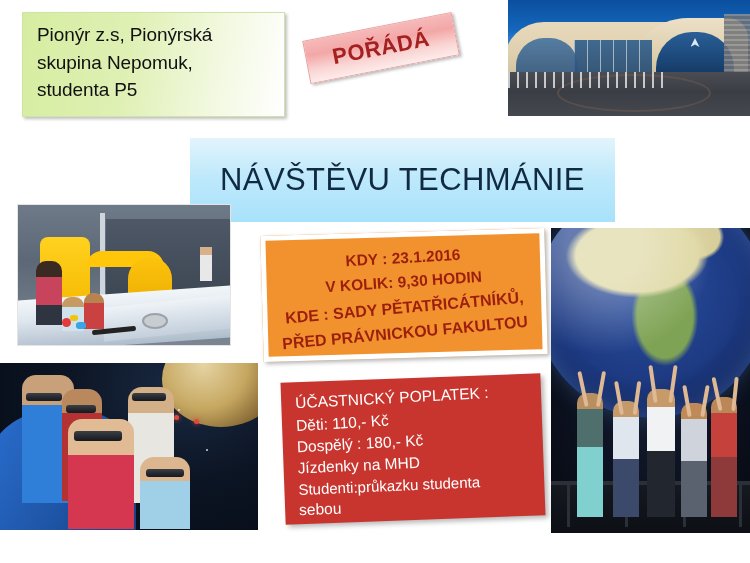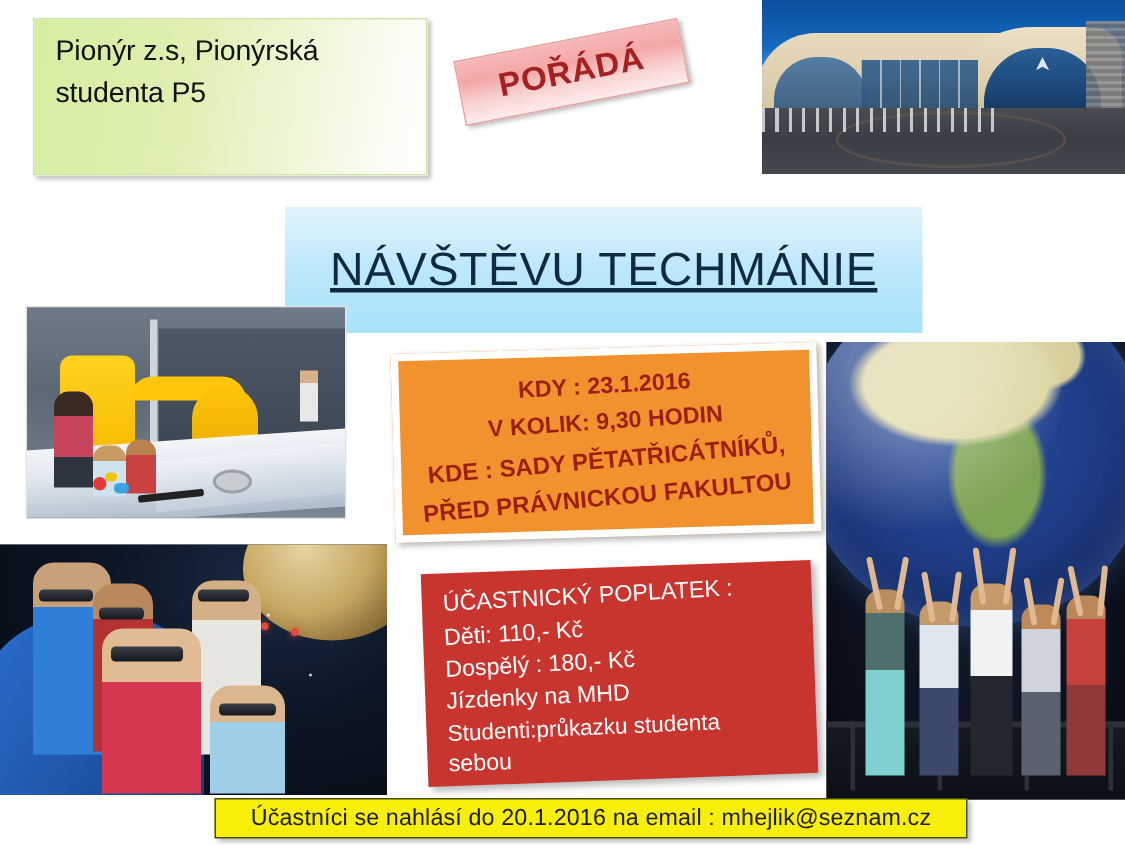--- a/index.html
+++ b/index.html
@@ -110,21 +110,21 @@
   }
 
   
   #title-band{
     position:absolute;left:190px;top:138px;width:425px;height:84px;
     background:linear-gradient(180deg,#e3f4fc 0%,#bfe9fb 45%,#a8e2fb 100%);
     display:flex;align-items:center;justify-content:center;
   }
   #title-band h1{
     margin:0;font-size:31px;font-weight:normal;color:#102a43;
-    letter-spacing:.4px;white-space:nowrap;text-decoration:underline;
+    letter-spacing:.4px;white-space:nowrap;
   }
 
   
   #photo-exhibit{
     position:absolute;left:18px;top:205px;width:212px;height:140px;
     overflow:hidden;background:#5a6472;
     box-shadow:0 0 0 1px #e4e4e4;
   }
   #photo-exhibit .wall{
     position:absolute;inset:0;
@@ -309,20 +309,21 @@
     font-size:15.5px;color:#1b1b1b;white-space:nowrap;letter-spacing:.1px;
   }
 </style>
 </head>
 <body>
 
 <div id="slide">
 
   <div id="org-box">
     <div class="line">Pionýr z.s, Pionýrská</div>
+    <div class="line">skupina Nepomuk,</div>
     <div class="line">studenta P5</div>
   </div>
 
   <div id="porada-ribbon">
     <span>POŘÁDÁ</span>
   </div>
 
   <div id="photo-building">
     <div class="sky"></div>
     <div class="bldg"></div>
@@ -432,17 +433,14 @@
 
   <div id="box-fee">
     <div class="l a">ÚČASTNICKÝ POPLATEK :</div>
     <div class="l b">Děti: 110,- Kč</div>
     <div class="l c">Dospělý : 180,- Kč</div>
     <div class="l d">Jízdenky na MHD</div>
     <div class="l e">Studenti:průkazku studenta</div>
     <div class="l f">sebou</div>
   </div>
 
-  <div id="footer-strip">
-    <span>Účastníci se nahlásí do 20.1.2016 na email : mhejlik@seznam.cz</span>
-  </div>
 
 </div>
 
 </body></html>

